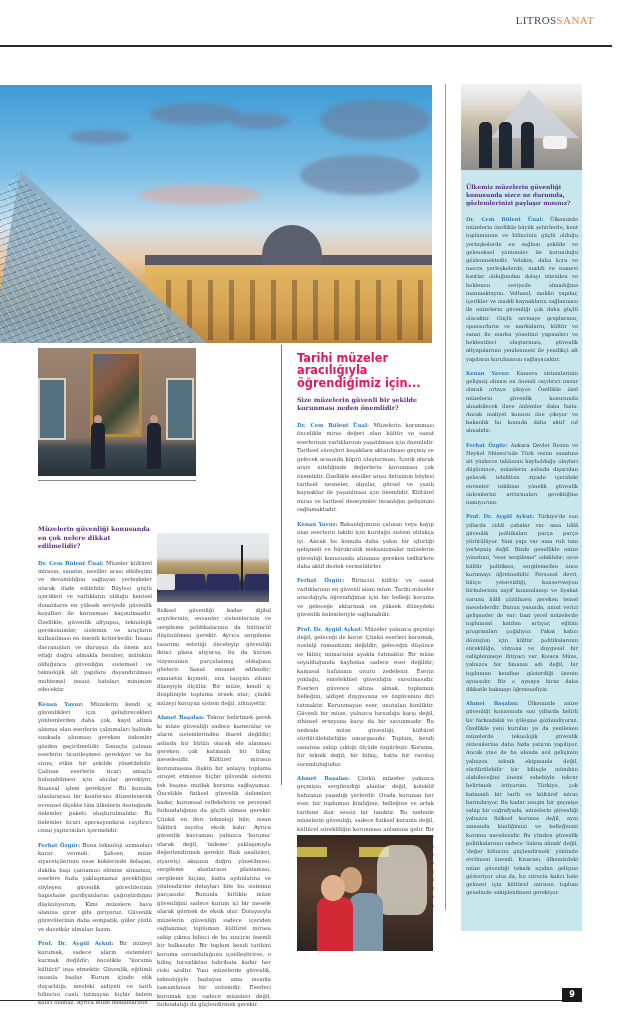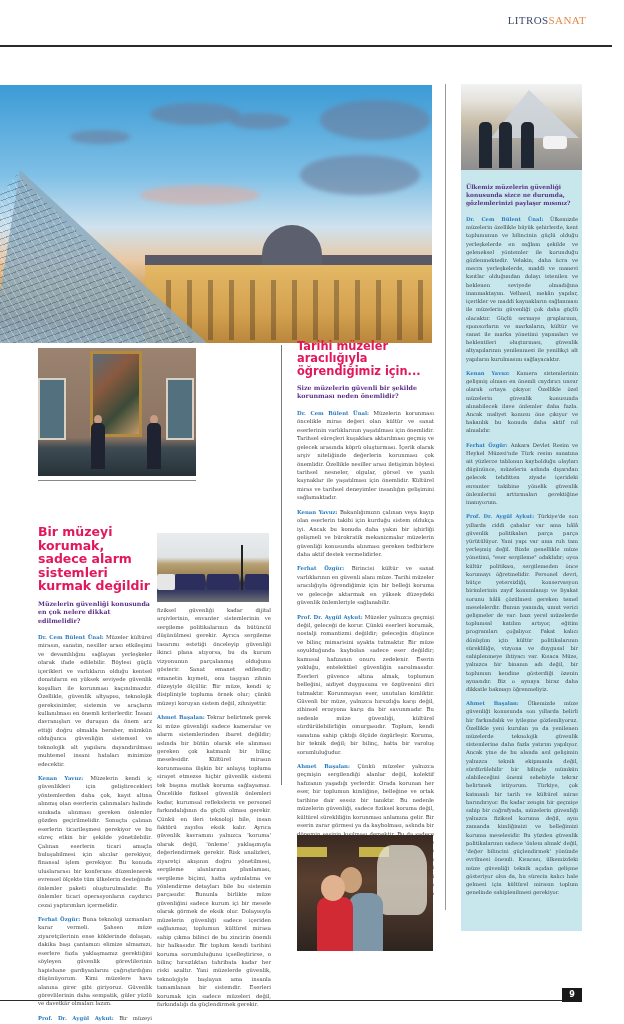--- a/index.html
+++ b/index.html
@@ -1,19 +1,19 @@
 <!DOCTYPE html>
 <html><head>
 <meta charset="utf-8">
 <style>
   * { box-sizing: border-box; margin: 0; padding: 0; }
   html, body { width: 624px; height: 1024px; background: #ffffff; overflow: hidden; }
   body { position: relative; font-family: "DejaVu Serif", serif; color: #3a3a3a; }
 
-  .logo { position: absolute; top: 14px; right: 38px; font-family: "Liberation Serif", serif; font-size: 11px; letter-spacing: 0.4px; text-align: center; }
+  .logo { position: absolute; top: 14px; right: 30px; font-family: "Liberation Serif", serif; font-size: 11px; letter-spacing: 0.4px; text-align: center; }
   .logo .a { color: #3d4a6b; }
   .logo .b { color: #e08a4a; }
   .top-rule { position: absolute; top: 45px; left: 0; width: 612px; height: 2px; background: #2b2b2b; }
 
   
   .hero { position: absolute; top: 85px; left: 0; width: 432px; height: 258px; overflow: hidden;
     background: linear-gradient(180deg, #3c9bd6 0%, #7fc0e6 35%, #cfe2ee 55%, #e9c9a6 68%, #cfa05b 80%, #8b6b43 92%, #c2b9a8 100%); }
   .hero .cloud { position: absolute; border-radius: 50%; background: rgba(110,120,150,0.55); filter: blur(2px); }
   .hero .pyramid { position: absolute; left: -10px; top: 85px; width: 0; height: 0;
     border-left: 30px solid transparent; border-right: 200px solid transparent; border-bottom: 185px solid rgba(140,170,190,0.85); }
@@ -50,21 +50,21 @@
 
   .police { position: absolute; top: 533px; left: 157px; width: 112px; height: 69px; overflow: hidden;
     background: linear-gradient(180deg, #e9ecef 0%, #dfe3e6 35%, #b8a173 45%, #9b8358 62%, #2e3156 72%, #3a3d63 85%, #6c6f74 100%); }
   .police .van { position: absolute; bottom: 12px; height: 16px; background: #2c2f5e; border-radius: 2px; }
   .police .lamp { position: absolute; left: 84px; top: 12px; width: 2px; height: 45px; background: #222; }
 
   .col2 { position: absolute; left: 157px; top: 606px; width: 114px; }
 
   .vrule-mid { position: absolute; left: 281px; top: 345px; width: 1px; height: 440px; background: #7a7a7a; }
 
-  .col3 { position: absolute; left: 297px; top: 340px; width: 137px; }
+  .col3 { position: absolute; left: 297px; top: 352px; width: 137px; }
   .col3 .headline { font-size: 11.4px; margin-bottom: 7px; }
   .col3 .subq { margin-bottom: 8px; }
 
   .kids { position: absolute; top: 835px; left: 297px; width: 136px; height: 116px; overflow: hidden;
     background: linear-gradient(180deg, #3a2a22 0%, #5b4030 40%, #2e2420 100%); }
   .kids .glass { position: absolute; left: 80px; top: 10px; width: 50px; height: 70px; border-radius: 30% 30% 20% 20%; background: rgba(230,228,215,0.75); }
   .kids .shelf-y { position: absolute; top: 12px; height: 10px; width: 30px; background: #c6b34a; }
   .kids .child-body { position: absolute; left: 20px; top: 62px; width: 36px; height: 54px; border-radius: 10px 10px 0 0; background: #d22a35; }
   .kids .child-head { position: absolute; left: 24px; top: 40px; width: 24px; height: 26px; border-radius: 50%; background: #e0b28f; }
   .kids .mom-head { position: absolute; left: 43px; top: 32px; width: 22px; height: 26px; border-radius: 50%; background: #caa07a; }
@@ -117,21 +117,20 @@
   <div class="door" style="left:0;"></div>
   <div class="door" style="left:128px;"></div>
   <div class="head" style="left:56px;"></div>
   <div class="man" style="left:53px;"></div>
   <div class="head" style="left:112px;"></div>
   <div class="man" style="left:109px;"></div>
 </div>
 <div class="guards-rule"></div>
 
 <div class="col1">
-  <h2 class="headline">Bir müzeyi korumak, sadece alarm sistemleri kurmak değildir</h2>
   <div class="subq">Müzelerin güvenliği konusunda en çok nelere dikkat edilmelidir?</div>
   <div class="body-text">
     <p><span class="spk">Dr. Cem Bülent Ünal:</span><span> Müzeler kültürel mirasın, sanatın, nesiller arası etkileşimi ve devamlılığını sağlayan yerleşkeler olarak ifade edilebilir. Böylesi güçlü içerikleri ve varlıkların olduğu kentsel donatıların en yüksek seviyede güvenlik koşulları ile korunması kaçınılmazdır. Özellikle, güvenlik altyapısı, teknolojik gereksinimler, sistemin ve araçların kullanılması en önemli kriterlerdir. İnsani davranışları ve duruşun da önem arz ettiği doğru olmakla beraber, mümkün olduğunca güvenliğin sistemsel ve teknolojik alt yapılara dayandırılması muhtemel insani hataları minimize edecektir.</span></p>
     <p><span class="spk">Kenan Yavuz:</span><span> Müzelerin kendi iç güvenlikleri için geliştirecekleri yöntemlerden daha çok, kayıt altına alınmış olan eserlerin çalınmaları halinde sınıkada alınması gereken önlemler gözden geçirilmelidir. Sonuçta çalınan eserlerin ticarileşmesi gerekiyor ve bu süreç etkin bir şekilde yönetilebilir. Çalınan eserlerin ticari amaçla buluşabilmesi için alıcılar gerekiyor, finansal işlem gerekiyor. Bu konuda uluslararası bir konferans düzenlenerek evrensel ölçekte tüm ülkelerin desteğinde önlemler paketi oluşturulmalıdır. Bu önlemler ticari operasyonların caydırıcı cezai yaptırımları içermelidir.</span></p>
     <p><span class="spk">Ferhat Özgür:</span><span> Buna teknoloji uzmanları karar vermeli. Şahsen müze ziyaretçilerinin ense köklerinde dolaşan, dakika başı çantamızı elimize almamızı, eserlere fazla yaklaşmamız gerektiğini söyleyen güvenlik görevlilerinin hapishane gardiyanlarını çağrıştırdığını düşünüyorum. Kimi müzelere hava alanına girer gibi giriyoruz. Güvenlik görevlilerinin daha sempatik, güler yüzlü ve davetkâr olmaları lazım.</span></p>
     <p><span class="spk">Prof. Dr. Aygül Aykut:</span><span> Bir müzeyi korumak, sadece alarm sistemleri kurmak değildir; öncelikle "koruma kültürü" inşa etmektir. Güvenlik, eğitimli insanla başlar. Kurum içinde etik duyarlılığı, mesleki aidiyeti ve tarih bilincini canlı tutmayan hiçbir önlem kalıcı olamaz. Ayrıca müze mekânlarının</span></p>
   </div>
 </div>
 
 <div class="police">

